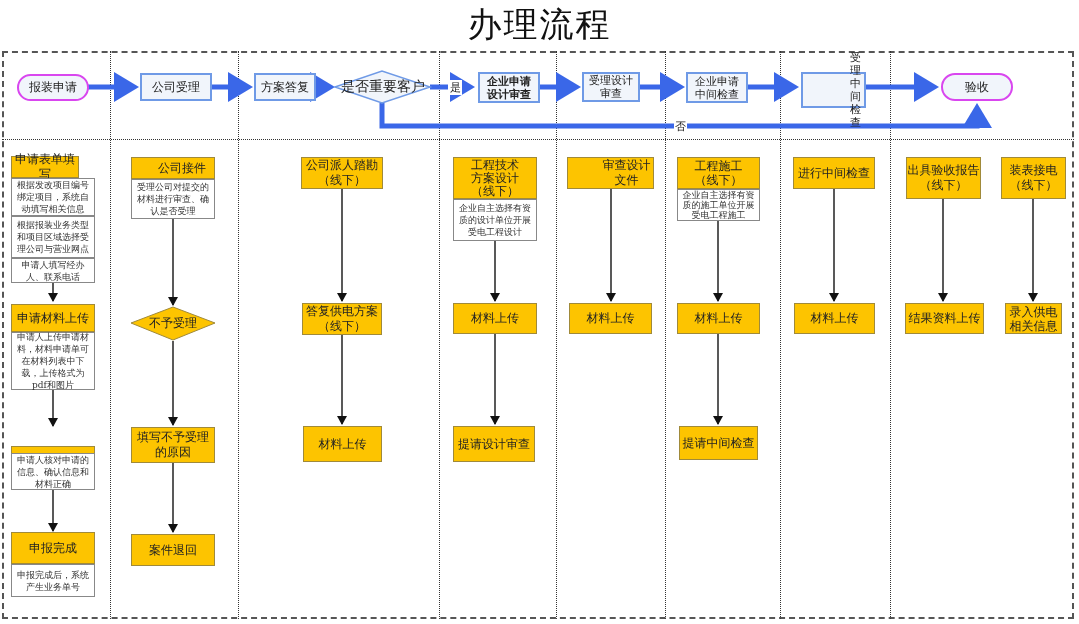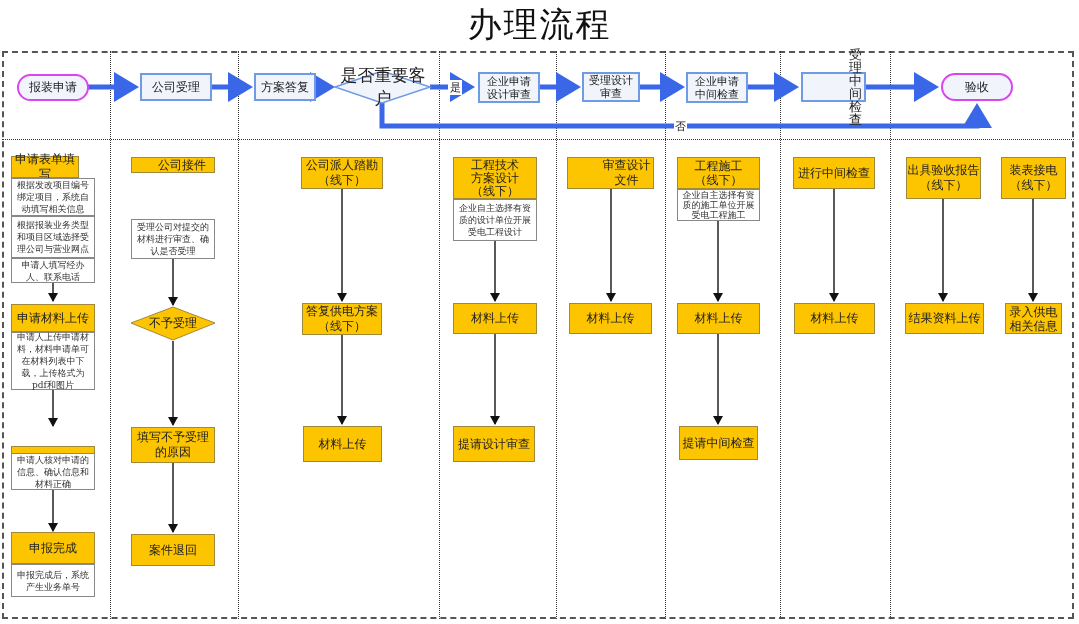--- a/index.html
+++ b/index.html
@@ -12,21 +12,21 @@
   .hdiv { position:absolute; left:2px; width:1072px; top:139px; height:0;
           border-top:1px dotted #333; }
   .vdiv { position:absolute; top:51px; height:568px; width:0; border-left:1px dotted #333; }
   svg.arrows { position:absolute; left:0; top:0; width:1079px; height:624px; pointer-events:none; }
   .node { position:absolute; box-sizing:border-box; display:flex; align-items:center; justify-content:center;
           text-align:center; font-size:12px; line-height:15px; }
   .blue-box { background:#f1f5fb; border:2px solid #6f9ae6; color:#222; }
   .pill { background:#f1f5fb; border:2px solid #d946ef; border-radius:20px;align-items:center; }
   .ybox { background:#fdc400; border:1px solid #a08a3a; color:#222; font-size:12px; }
   .wbox { background:#fff; border:1px solid #888; color:#333; font-size:9px; line-height:12px; padding:2px 3px; }
-  .diamond-label { position:absolute; display:flex; align-items:center; justify-content:center; font-size:17px; text-align:center; }
+  .diamond-label { position:absolute; display:flex; align-items:center; justify-content:center; font-size:14px; text-align:center; }
   .edge-label { position:absolute; font-size:11px; background:#fff; padding:0 1px; }
 </style>
 </head>
 <body>
 
 <div class="title">办理流程</div>
 
 <div class="frame"></div>
 <div class="hdiv"></div>
 <div class="vdiv" style="left:110px"></div>
@@ -89,29 +89,29 @@
 <div class="node blue-box" style="left:140px;top:73px;width:72px;height:28px;">
     <span>公司受理</span>
   </div>
 <div class="node blue-box" style="left:254px;top:73px;width:62px;height:28px;">
     <span>方案答复</span>
   </div>
 <div class="diamond-label" style="left:338px;top:78px;width:90px;height:18px;">是否重要客户</div>
 <div class="edge-label" style="left:449px;top:80px;">是</div>
 <div class="edge-label" style="left:674px;top:119px;">否</div>
 <div class="node blue-box" style="left:478px;top:72px;width:62px;height:31px;font-size:11px;line-height:13px;">
-    <span style="display:block;width:48px;">企业申请设计审查</span>
+    <span style="display:block;width:48px;font-weight:bold;">企业申请设计审查</span>
   </div>
 <div class="node blue-box" style="left:582px;top:72px;width:58px;height:30px;font-size:11px;line-height:13px;">
     <span style="display:block;width:48px;">受理设计审查</span>
   </div>
 <div class="node blue-box" style="left:686px;top:72px;width:62px;height:31px;font-size:11px;line-height:13px;">
     <span style="display:block;width:48px;">企业申请中间检查</span>
   </div>
-<div class="node blue-box" style="left:801px;top:72px;width:65px;height:30px;font-size:13px;line-height:13px;padding-left:44px;">
+<div class="node blue-box" style="left:801px;top:72px;width:65px;height:36px;font-size:11px;line-height:13px;padding-left:44px;">
     <span style="display:block;width:48px;">受理中间检查</span>
   </div>
 <div class="node pill" style="left:941px;top:73px;width:72px;height:28px;">
     <span>验收</span>
   </div>
 
 <div class="node ybox" style="left:11px;top:156px;width:68px;height:22px;">
     <span>申请表单填写</span>
   </div>
 <div class="node wbox" style="left:11px;top:178px;width:84px;height:38px;">
@@ -135,24 +135,24 @@
 <div class="node wbox" style="left:11px;top:453px;width:84px;height:37px;">
     <span>申请人核对申请的信息、确认信息和材料正确</span>
   </div>
 <div class="node ybox" style="left:11px;top:532px;width:84px;height:32px;">
     <span>申报完成</span>
   </div>
 <div class="node wbox" style="left:11px;top:564px;width:84px;height:33px;">
     <span>申报完成后，系统产生业务单号</span>
   </div>
 
-<div class="node ybox" style="left:131px;top:157px;width:84px;height:16px;padding-left:18px;">
+<div class="node ybox" style="left:131px;top:157px;width:84px;height:22px;padding-left:18px;">
     <span>公司接件</span>
   </div>
-<div class="node wbox" style="left:131px;top:179px;width:84px;height:40px;margin-top:40px;">
+<div class="node wbox" style="left:131px;top:179px;width:84px;height:40px;">
     <span>受理公司对提交的材料进行审查、确认是否受理</span>
   </div>
 <div class="diamond-label" style="left:131px;top:315px;width:84px;height:16px;font-size:12px;">不予受理</div>
 <div class="node ybox" style="left:131px;top:427px;width:84px;height:36px;">
     <span style="display:block;width:74px;">填写不予受理的原因</span>
   </div>
 <div class="node ybox" style="left:131px;top:534px;width:84px;height:32px;">
     <span>案件退回</span>
   </div>
 

